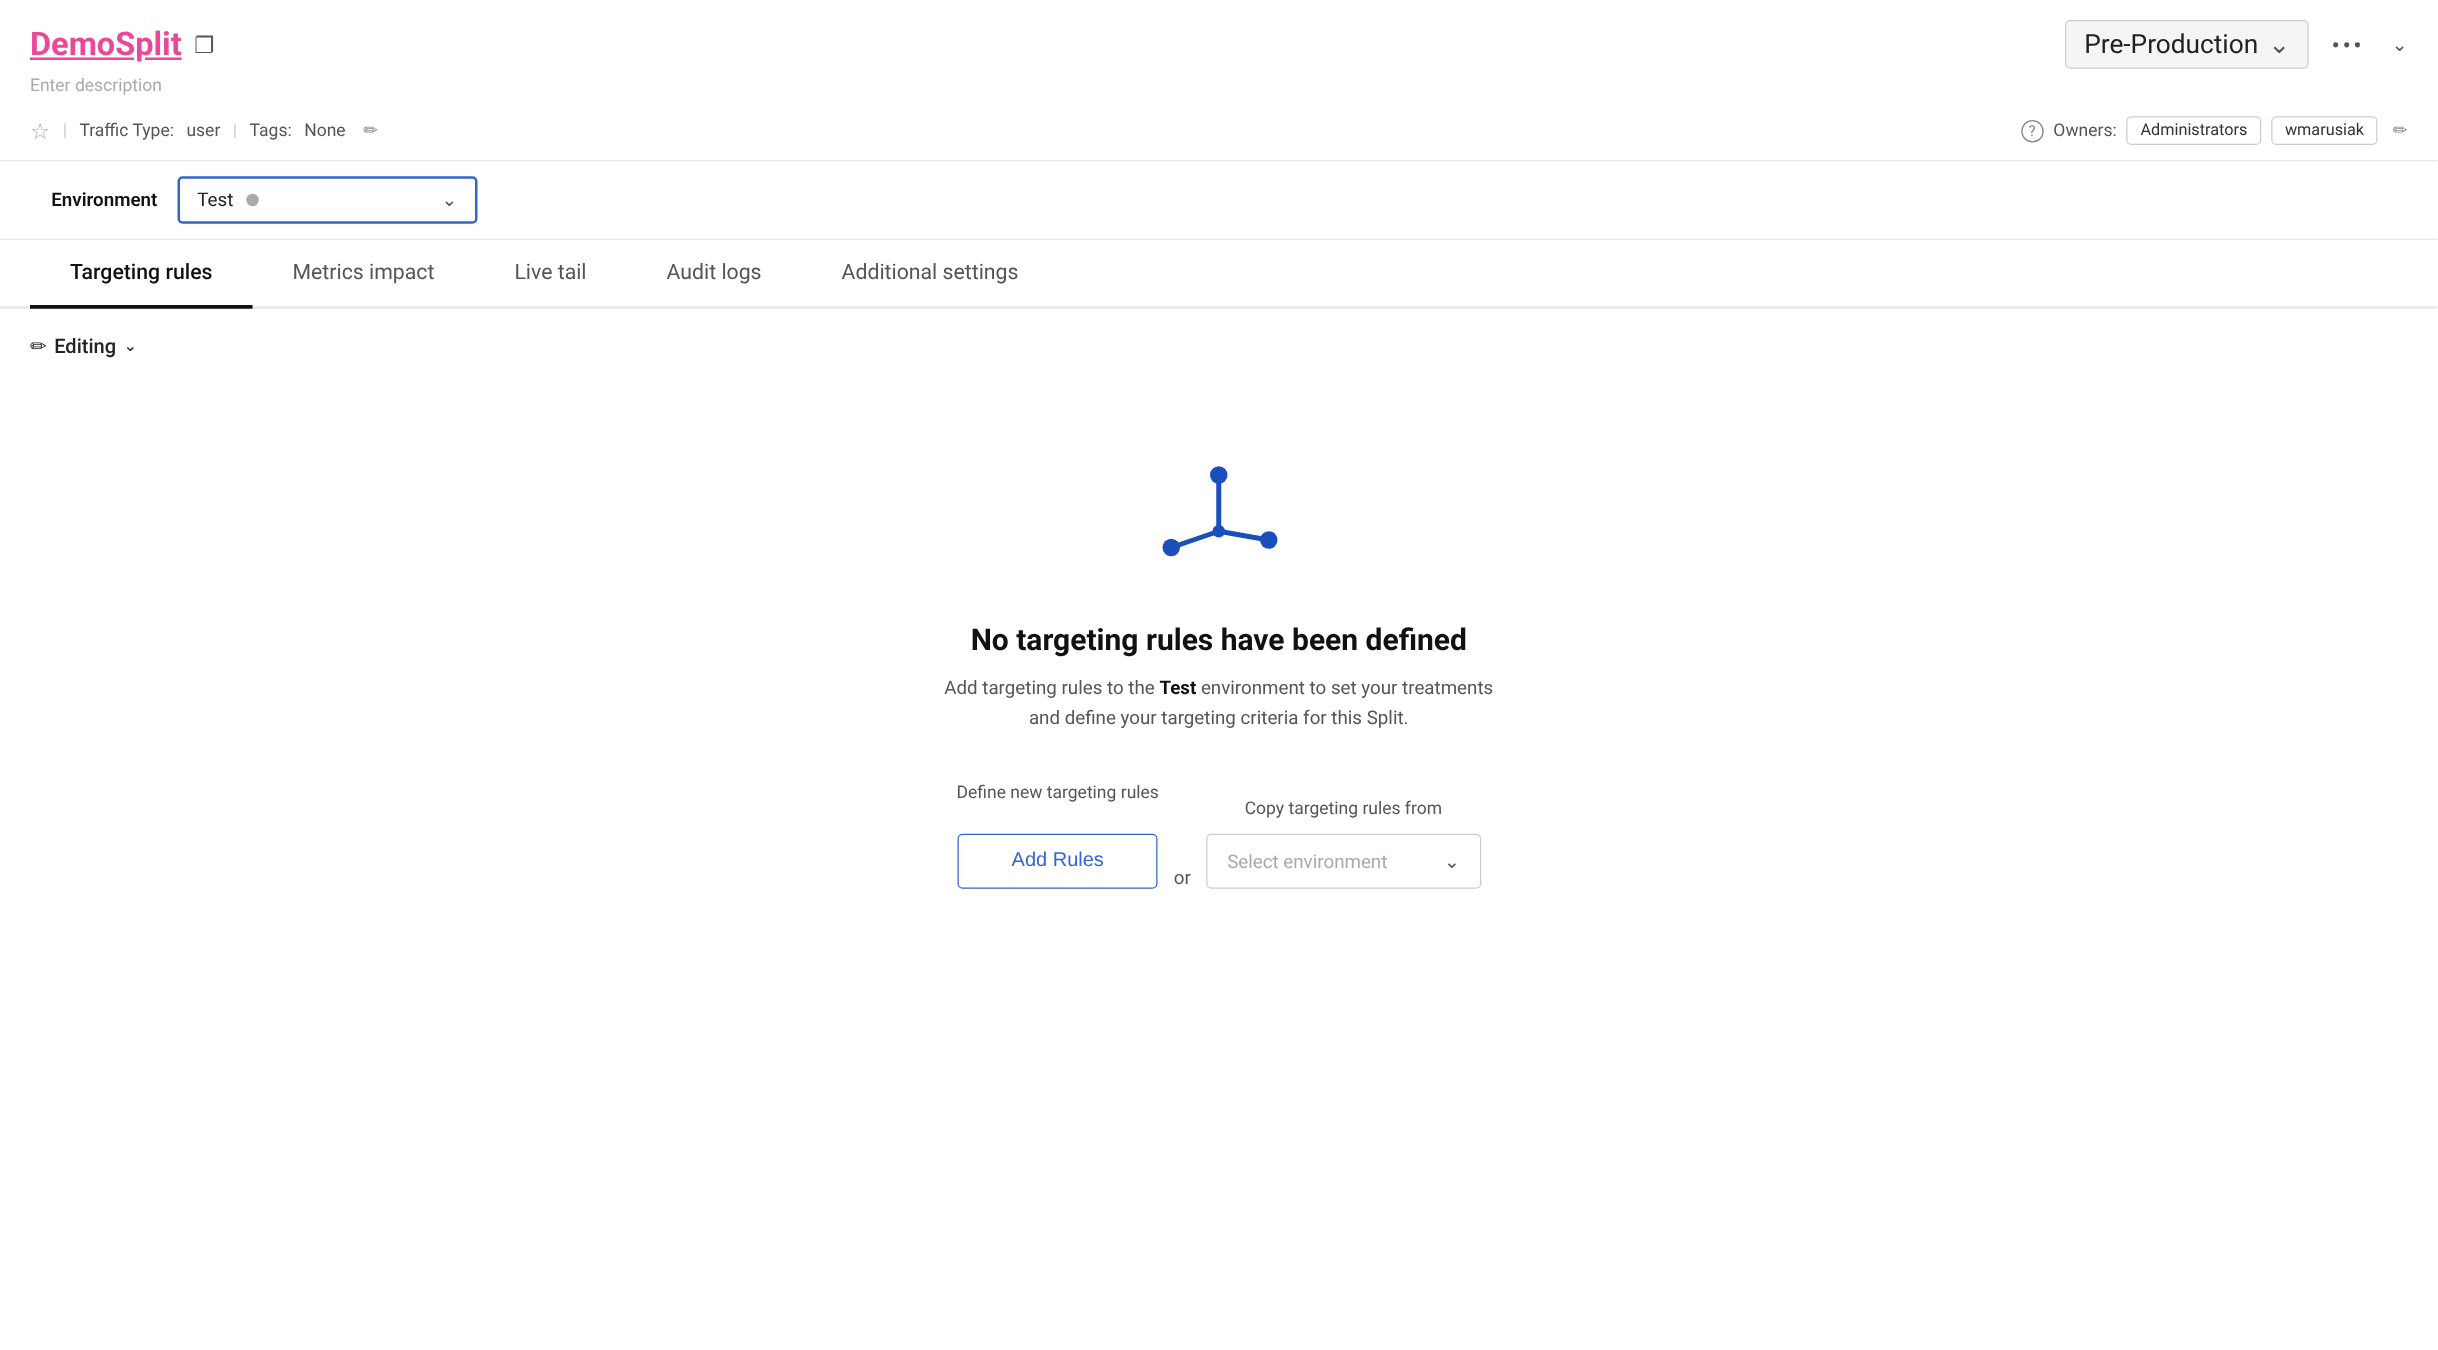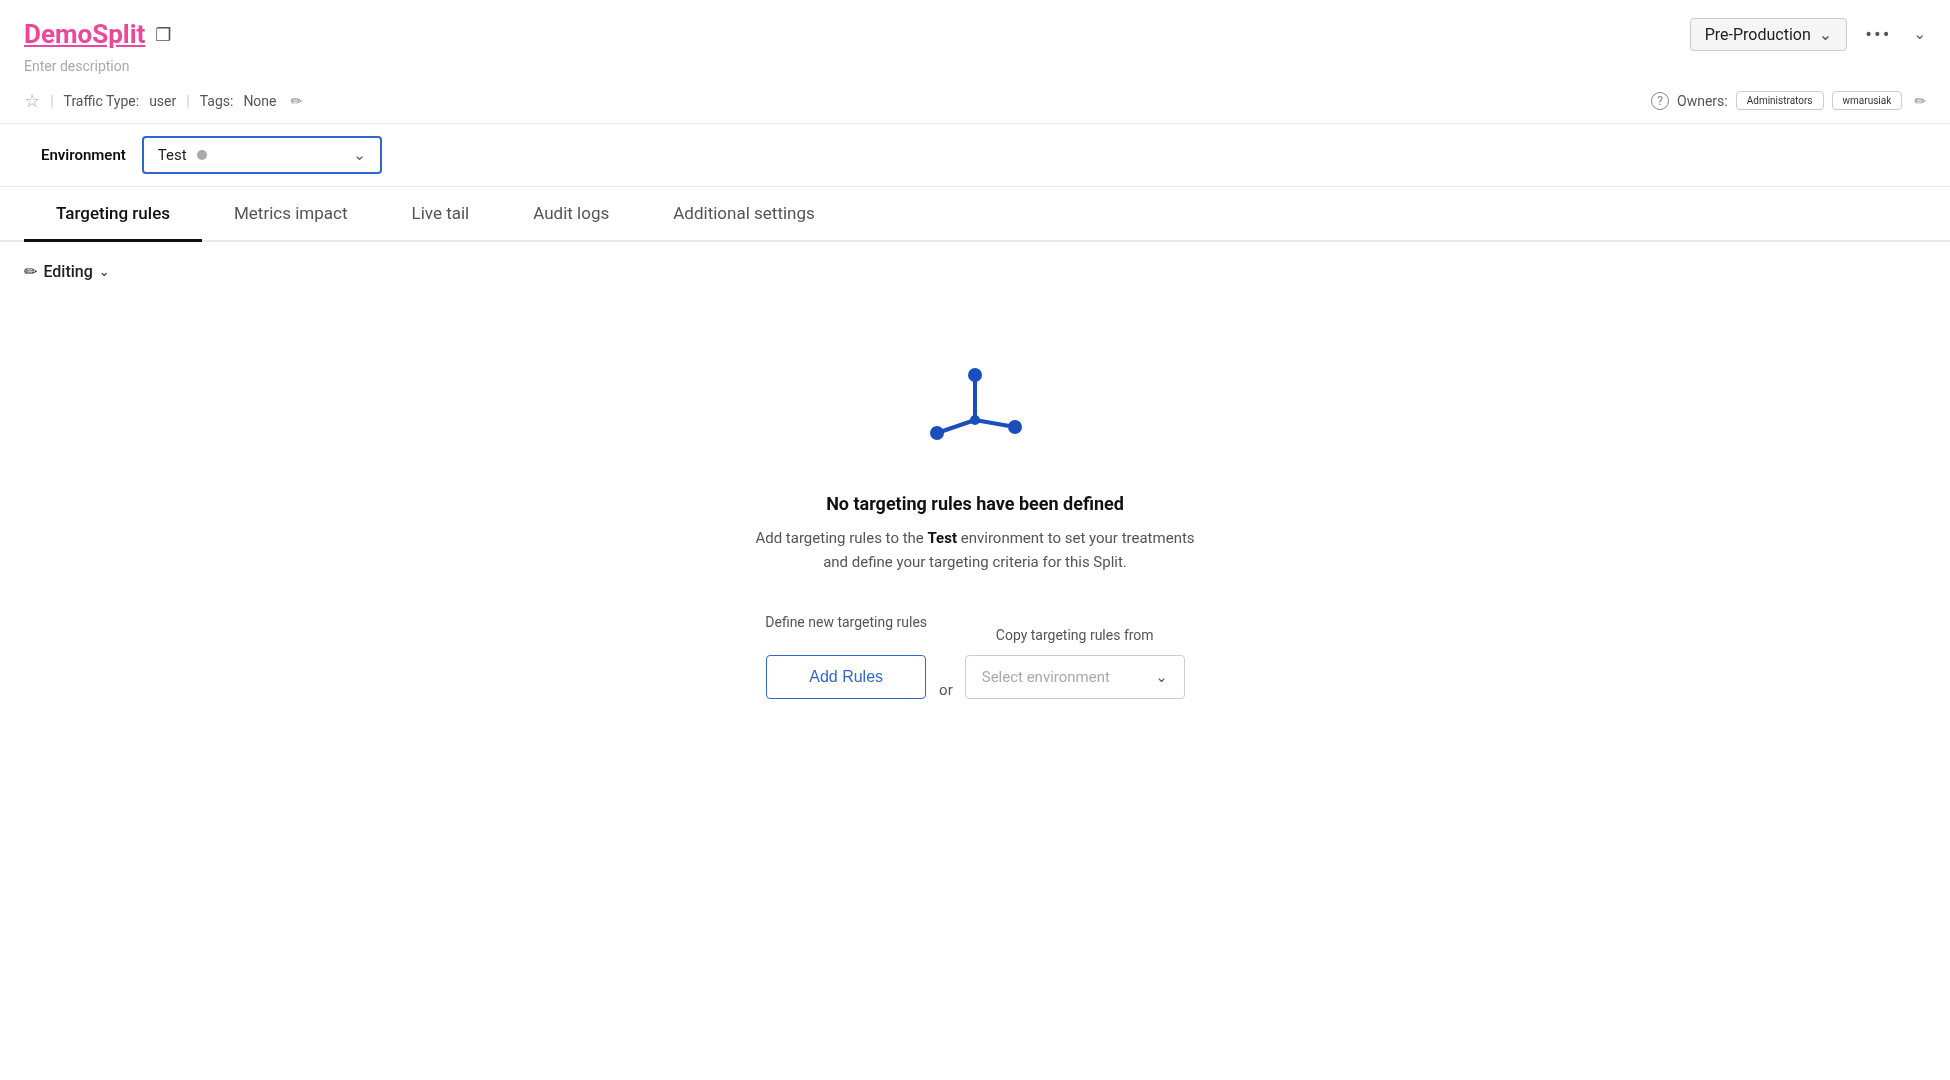--- a/index.html
+++ b/index.html
@@ -50,21 +50,21 @@
 
     .env-dropdown {
       display: flex;
       align-items: center;
       gap: 8px;
       border: 1px solid #ccc;
       border-radius: 4px;
       padding: 6px 14px;
       background: #f5f5f5;
       cursor: pointer;
-      font-size: 16px;
+      font-size: 21px;
       color: #222;
     }
 
     .env-dropdown .chevron-icon {
       color: #555;
     }
 
     .three-dots-btn {
       display: flex;
       align-items: center;
@@ -140,21 +140,21 @@
       align-items: center;
       justify-content: center;
       font-size: 12px;
       color: #888;
     }
 
     .owner-badge {
       border: 1px solid #ccc;
       border-radius: 4px;
       padding: 3px 10px;
-      font-size: 10px;
+      font-size: 13px;
       color: #333;
       background: #fff;
     }
 
     
     .env-row {
       display: flex;
       align-items: center;
       gap: 16px;
       padding: 12px 41px;
@@ -251,21 +251,21 @@
       justify-content: center;
       padding: 60px 20px 40px;
       text-align: center;
     }
 
     .split-icon {
       margin-bottom: 24px;
     }
 
     .empty-title {
-      font-size: 18px;
+      font-size: 24px;
       font-weight: 700;
       margin-bottom: 12px;
       color: #111;
     }
 
     .empty-desc {
       font-size: 15px;
       color: #555;
       line-height: 1.6;
       max-width: 500px;

